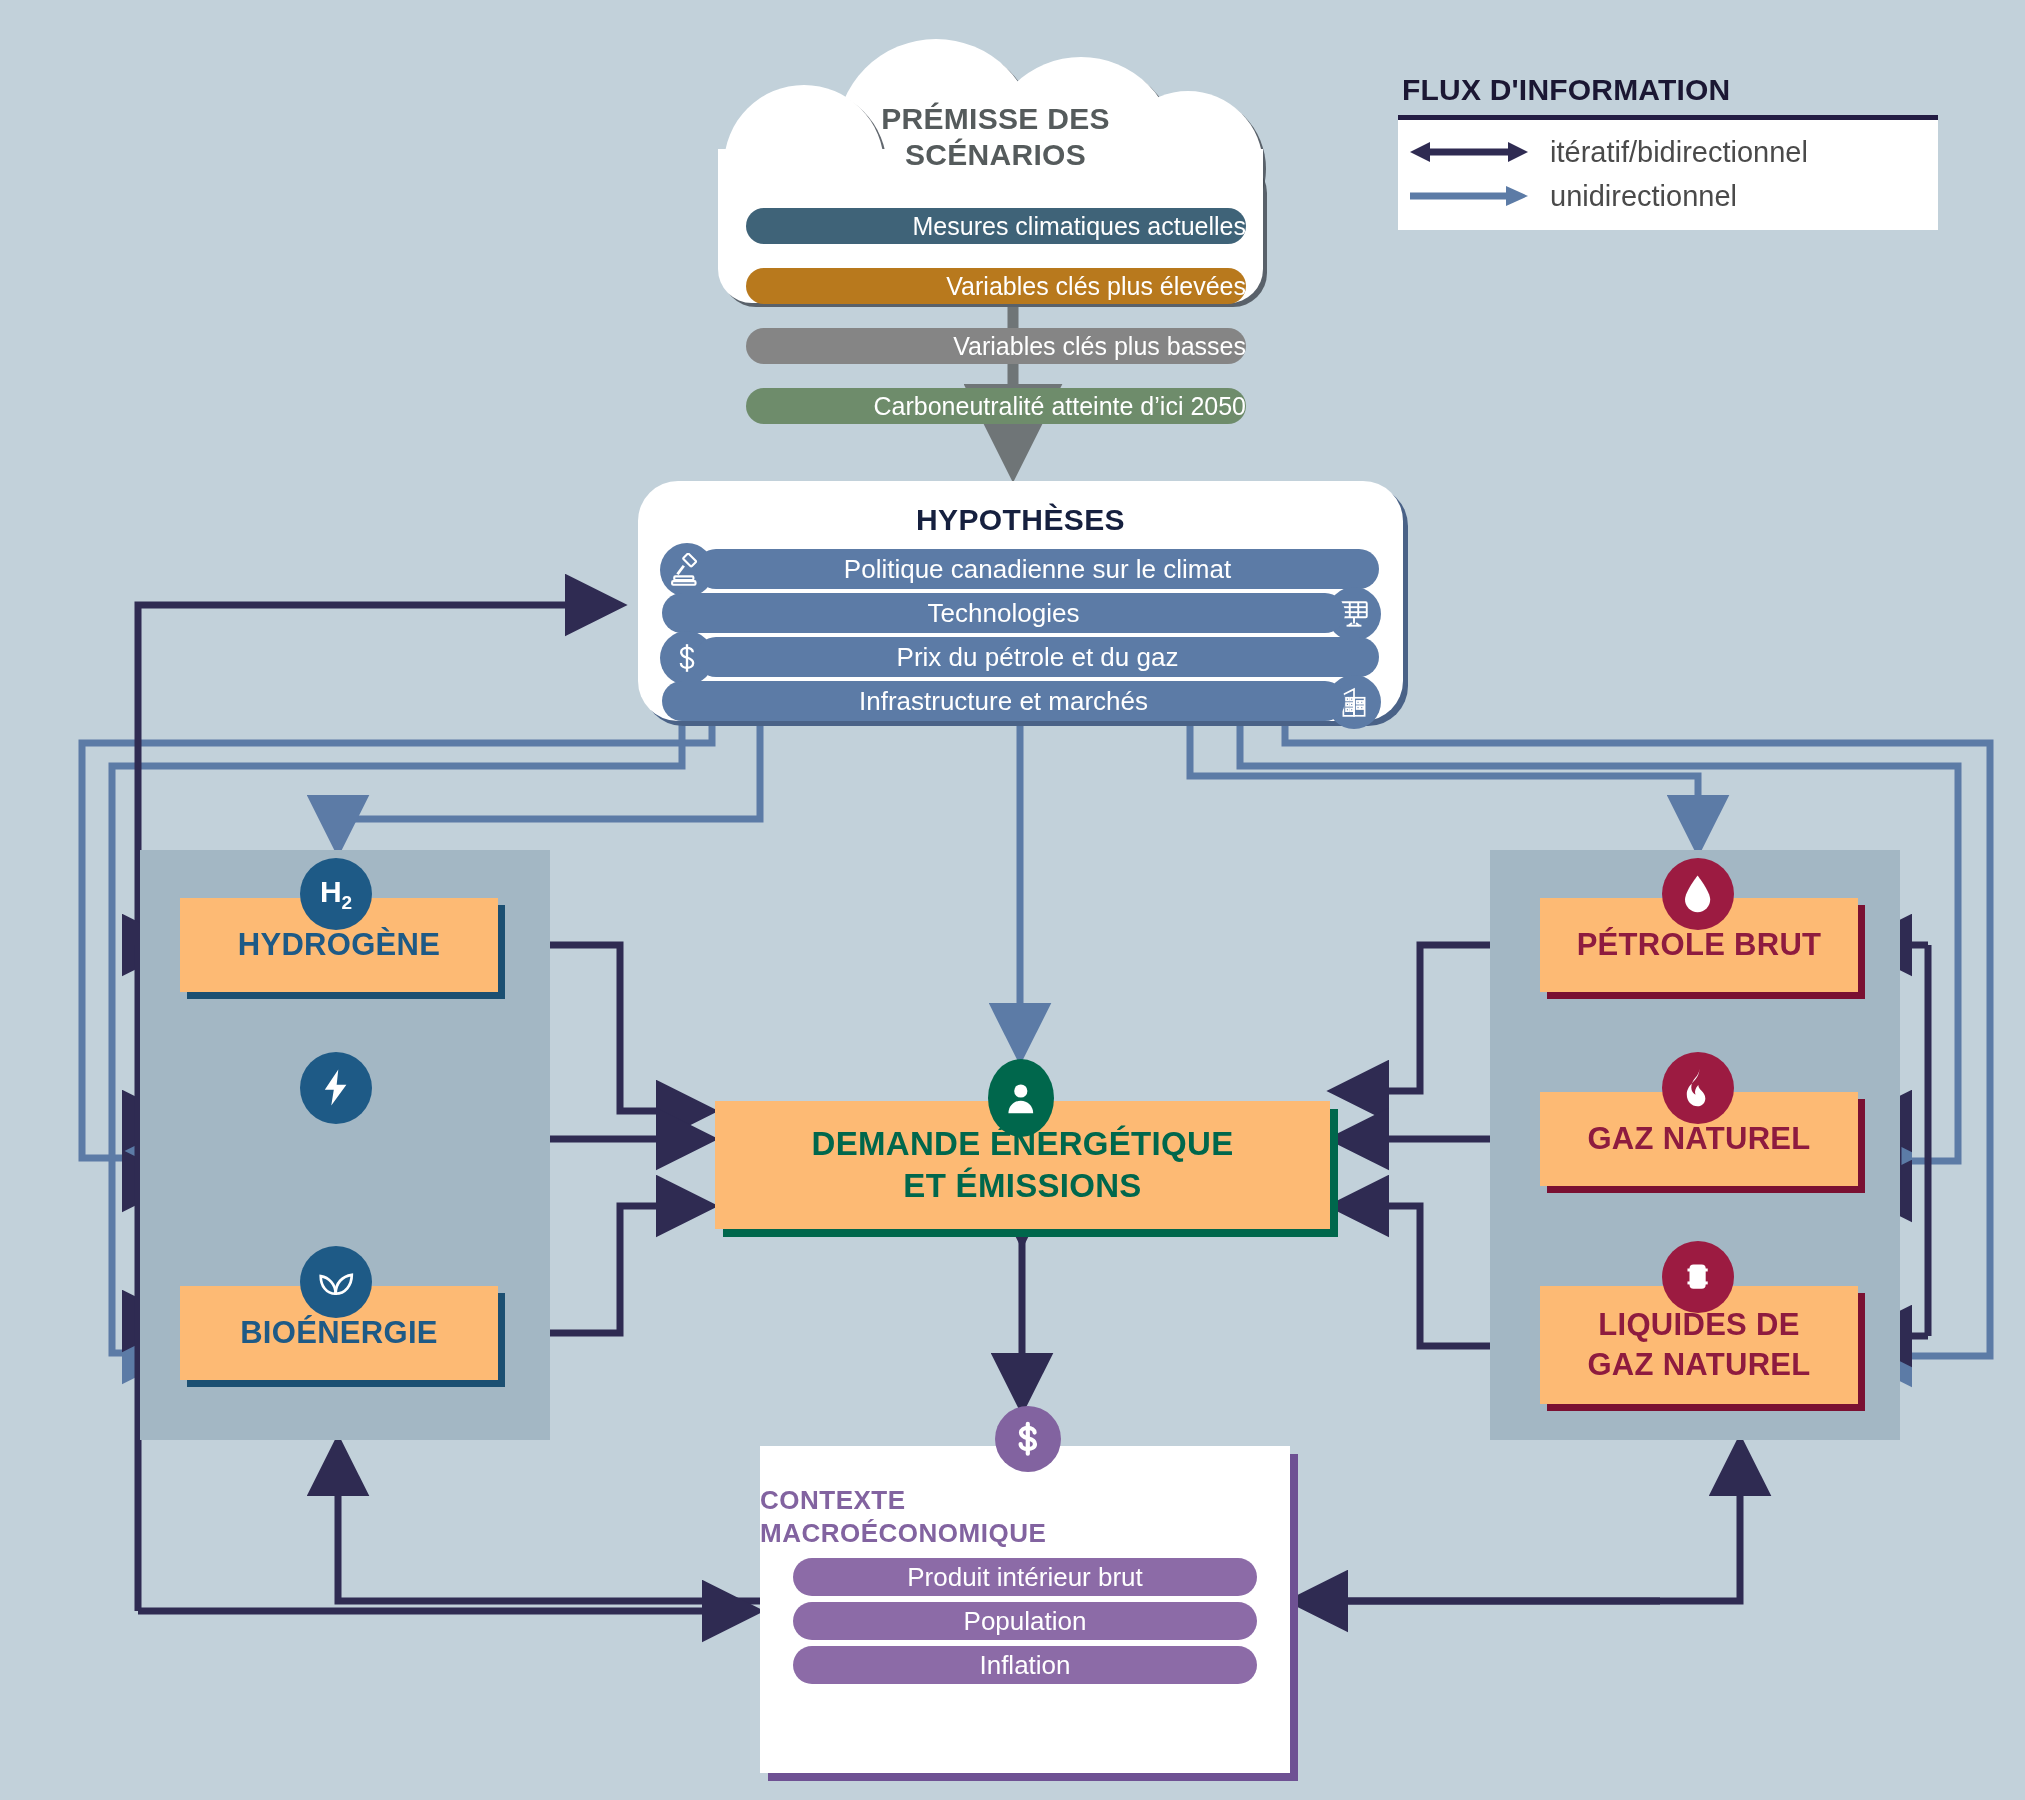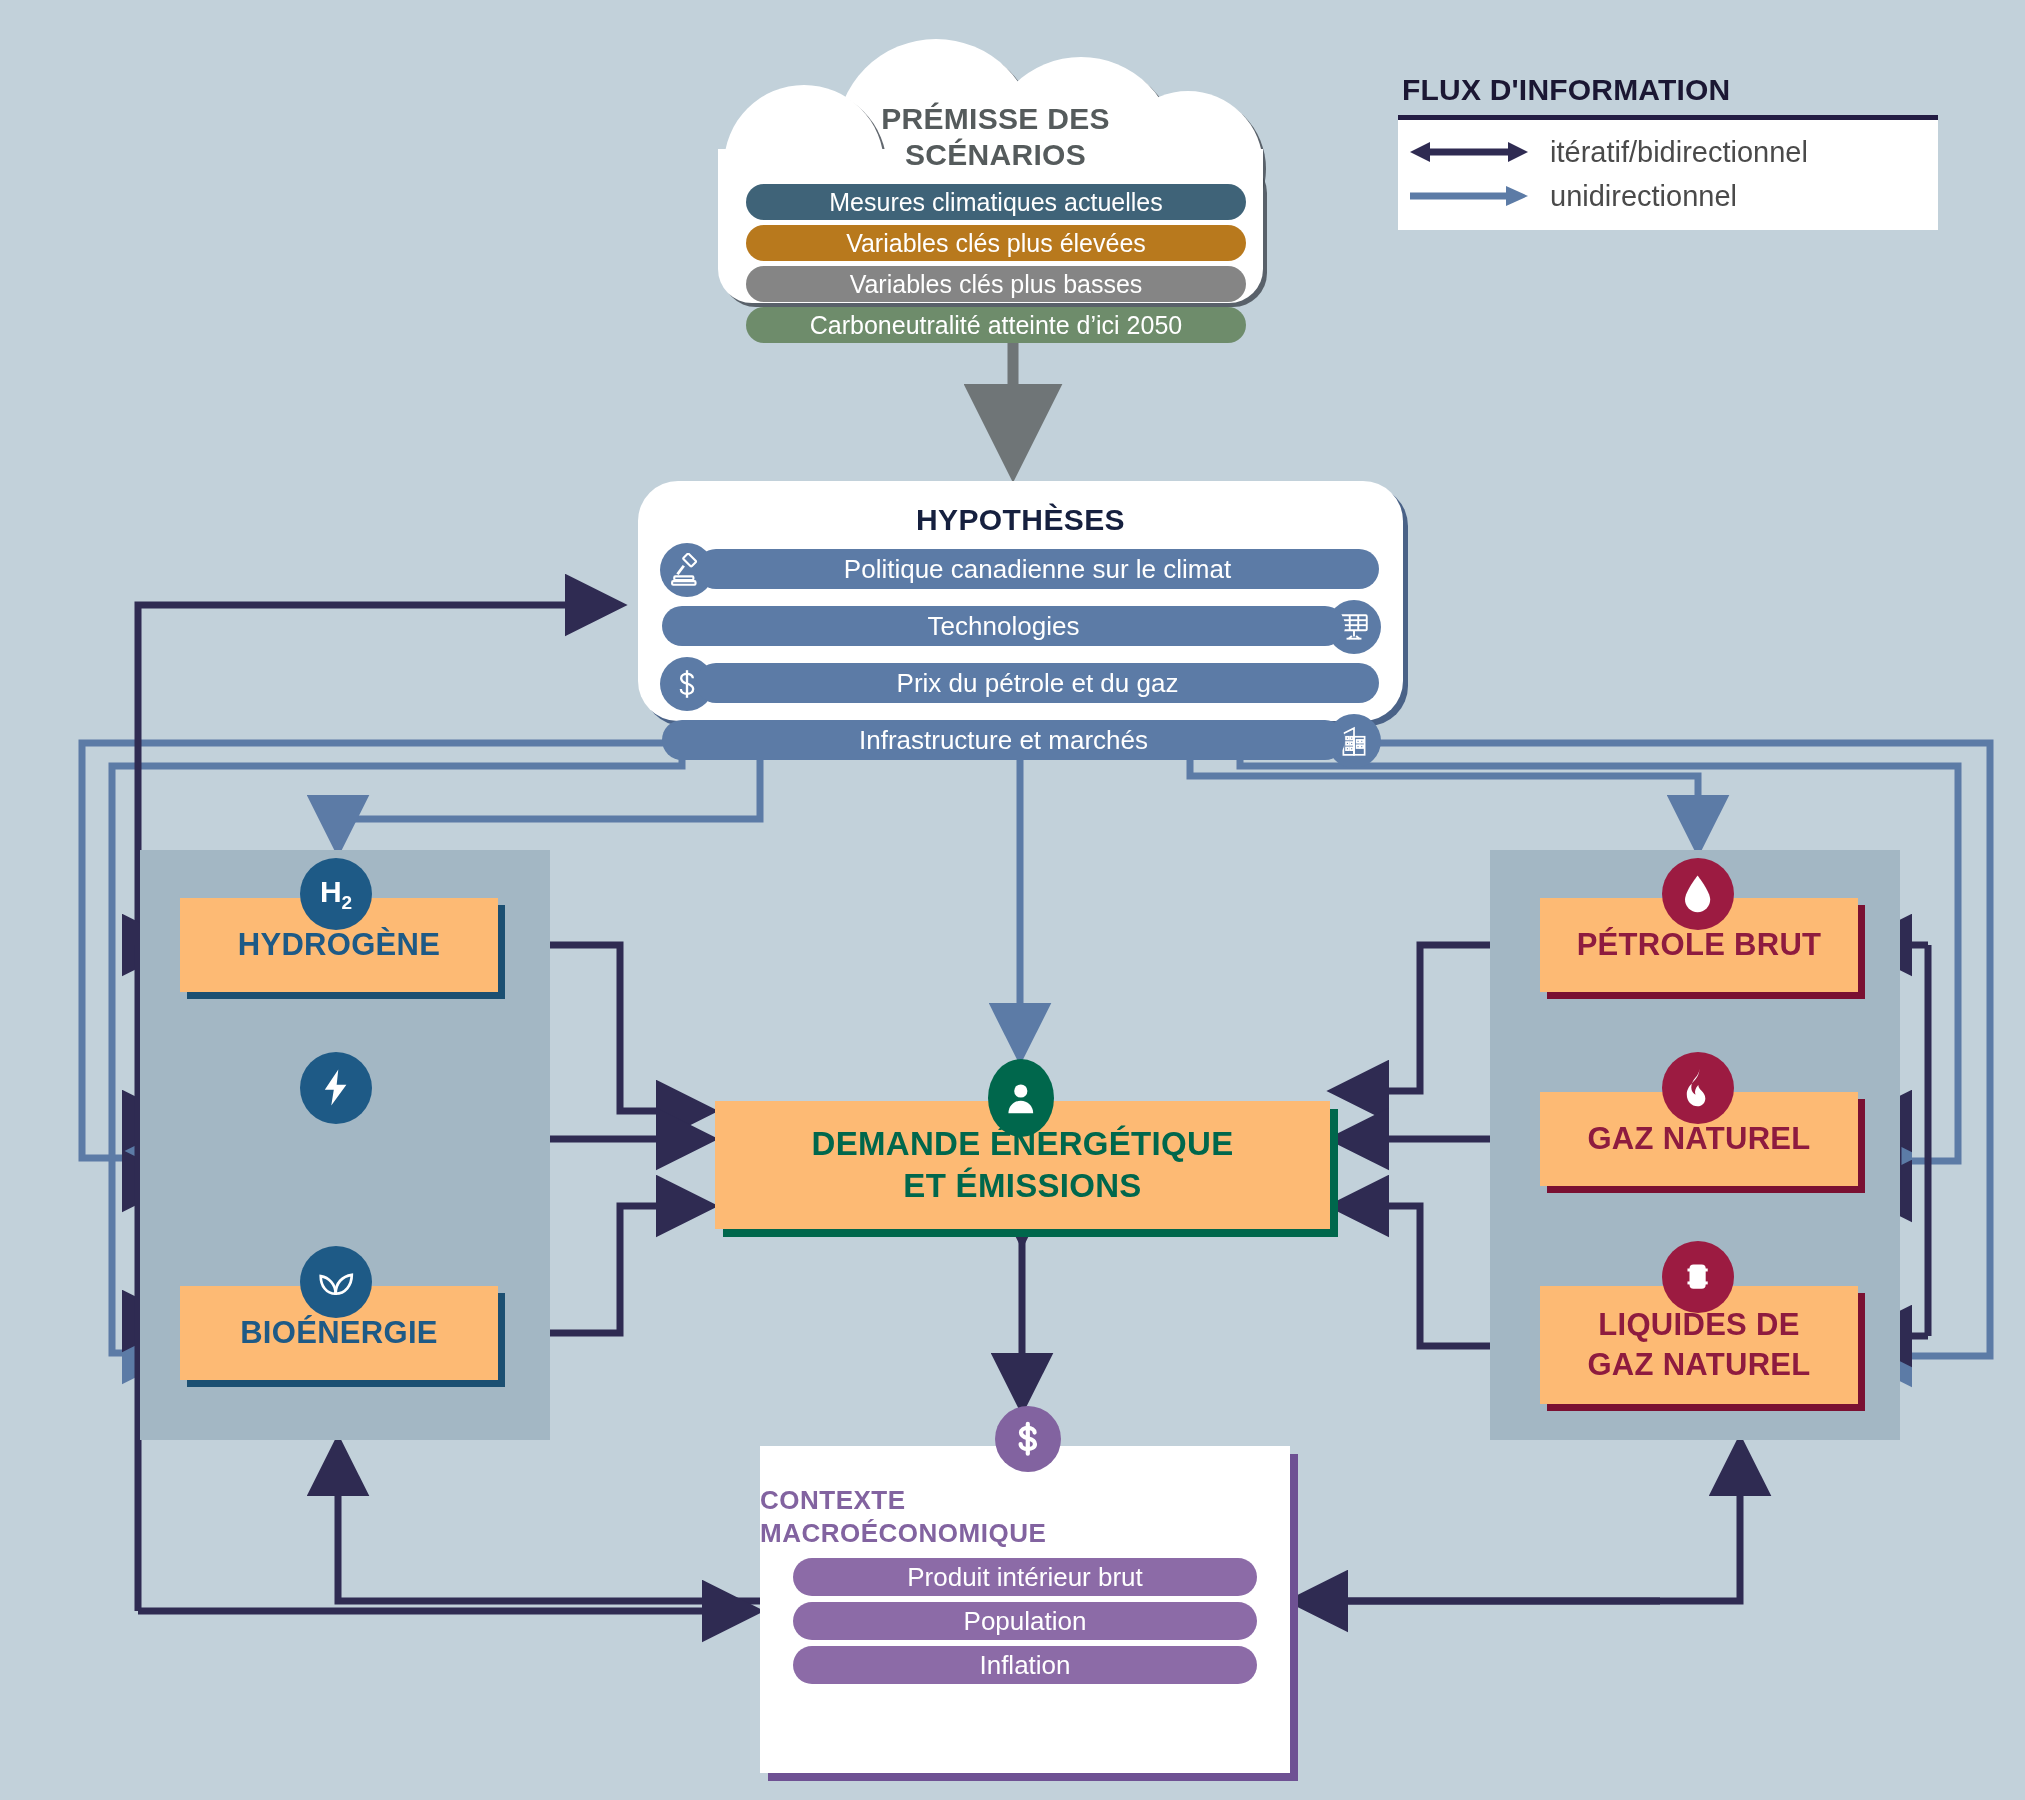--- a/index.html
+++ b/index.html
@@ -23,37 +23,38 @@
   .cloud .body{position:absolute;background:#fff;border-radius:34px;
      box-shadow:4px 4px 0 0 rgba(70,78,86,.85);}
   .cloud-inner{position:absolute;left:0;top:0;width:100%;height:100%;z-index:4;}
   .cloud-title{
     position:absolute;left:0;top:62px;width:100%;text-align:center;
     color:#555b5c;font-weight:bold;font-size:30px;line-height:36px;letter-spacing:.3px;
   }
   .cloud-pills{position:absolute;left:28px;top:145px;width:500px;}
   .pill{
     height:36px;line-height:36px;border-radius:18px;color:#fff;
-    font-size:25px;text-align:center;margin-bottom:5px;white-space:nowrap;
+    font-size:25px;text-align:right;margin-bottom:5px;white-space:nowrap;
     overflow:hidden;
+    margin-top:24px;
   }
 
   
   .hypo{
     position:absolute;left:638px;top:480px;width:765px;height:240px;
     background:#fff;border-radius:40px;
     box-shadow:5px 5px 0 0 #4a6287;
     z-index:3;
   }
   .hypo-title{
     text-align:center;color:#16203f;font-weight:bold;font-size:30px;
     padding-top:22px;letter-spacing:.4px;
   }
   .hypo-rows{position:absolute;left:0;top:68px;width:100%;}
-  .hrow{position:relative;height:43px;margin-bottom:14px;padding-left:17px;}
+  .hrow{position:relative;height:43px;margin-bottom:1px;padding-left:17px;}
   .hbar{
     position:absolute;height:40px;line-height:40px;border-radius:20px;
     background:#5c7ba6;color:#fff;font-size:26px;text-align:center;white-space:nowrap;
   }
   .hicon{
     position:absolute;width:54px;height:54px;border-radius:50%;background:#5c7ba6;
     top:-6px;display:flex;align-items:center;justify-content:center;
   }
   .hicon svg{width:34px;height:34px;}
 

